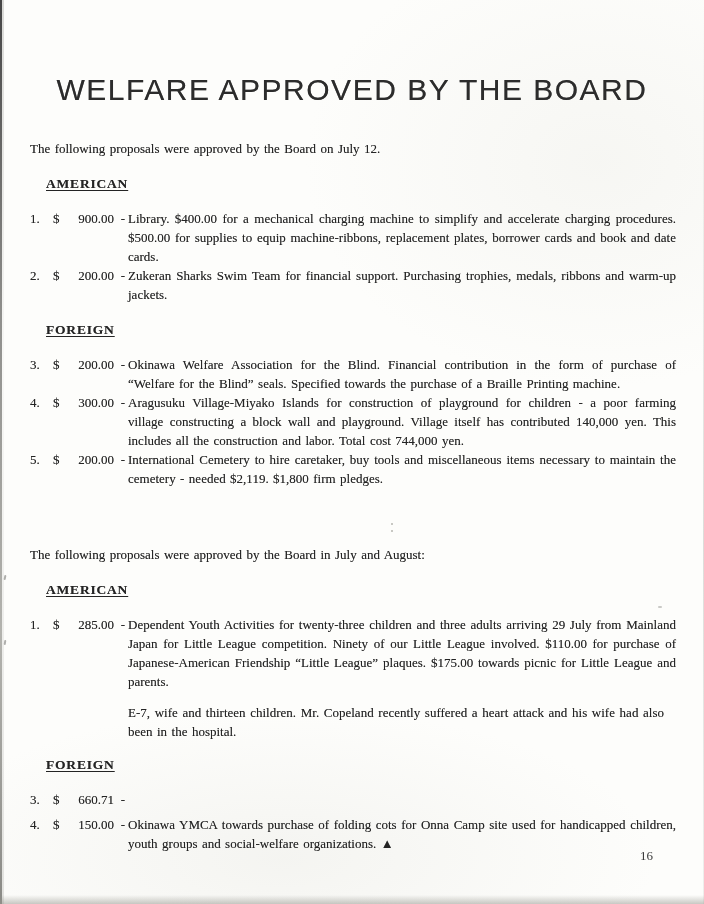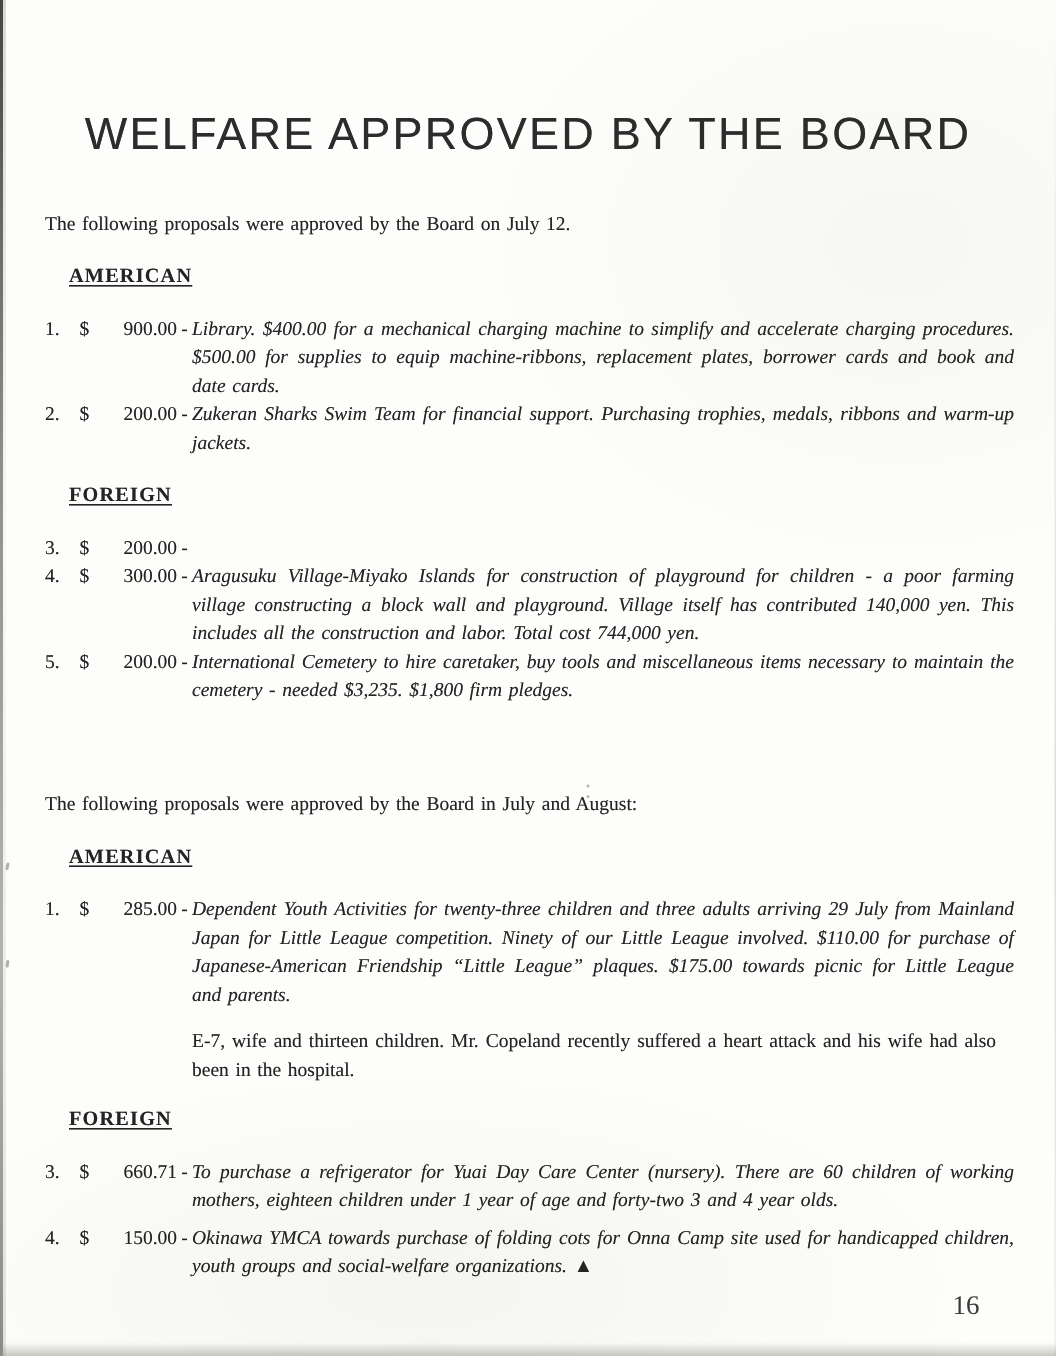--- a/index.html
+++ b/index.html
@@ -79,36 +79,36 @@
     font-weight: 700;
     letter-spacing: .8px;
     text-decoration: underline;
     text-underline-offset: 2px;
   }
   .item {
     display: grid;
     grid-template-columns: 23px 21px 44px 10px 1fr;
     align-items: start;
   }
-  .item .amt { text-align: right; }
+  .item .amt { text-align: center; }
   .item .dash { text-align: center; }
-  .item .body { margin: 0; text-align: justify; font-style: italic; }
+  .item .body { margin: 0; text-align: justify; }
   .continuation {
     margin: 12px 12px 0 98px;
     text-align: justify;
   }
   .section-2 { margin-top: 57px; }
   .mt-14 { margin-top: 14px; }
   .mt-4 { margin-top: 4px; }
   .mt-6 { margin-top: 6px; }
   .page-number {
     position: absolute;
     right: 51px;
-    bottom: 23px;
-    font-size: 18px;
+    bottom: 40px;
+    font-size: 13px;
     color: #3a3a3a;
   }
 </style>
 </head>
 <body>
 
 <div class="page">
   <div class="edge-left"></div>
   <div class="edge-left-soft"></div>
   <div class="edge-right"></div>
@@ -148,36 +148,37 @@
         <p class="body">Zukeran Sharks Swim Team for financial support. Purchasing trophies, medals, ribbons and warm-up jackets.</p>
       </div>
 
       <h2 class="heading">FOREIGN</h2>
 
       <div class="item">
         <span class="num">3.</span>
         <span class="cur">$</span>
         <span class="amt">200.00</span>
         <span class="dash">-</span>
+        <p class="body">Okinawa Welfare Association for the Blind. Financial contribution in the form of purchase of “Welfare for the Blind” seals. Specified towards the purchase of a Braille Printing machine.</p>
       </div>
 
       <div class="item">
         <span class="num">4.</span>
         <span class="cur">$</span>
         <span class="amt">300.00</span>
         <span class="dash">-</span>
         <p class="body">Aragusuku Village-Miyako Islands for construction of playground for children - a poor farming village constructing a block wall and playground. Village itself has contributed 140,000 yen. This includes all the construction and labor. Total cost 744,000 yen.</p>
       </div>
 
       <div class="item">
         <span class="num">5.</span>
         <span class="cur">$</span>
         <span class="amt">200.00</span>
         <span class="dash">-</span>
-        <p class="body">International Cemetery to hire caretaker, buy tools and miscellaneous items necessary to maintain the cemetery - needed $3,235. $1,800 firm pledges.</p>
+        <p class="body">International Cemetery to hire caretaker, buy tools and miscellaneous items necessary to maintain the cemetery - needed $2,119. $1,800 firm pledges.</p>
       </div>
     </section>
 
     <section class="section section-2">
       <p class="intro">The following proposals were approved by the Board in July and August:</p>
 
       <h2 class="heading">AMERICAN</h2>
 
       <div class="item">
         <span class="num">1.</span>
@@ -189,21 +190,20 @@
 
       <p class="continuation">E-7, wife and thirteen children. Mr. Copeland recently suffered a heart attack and his wife had also been in the hospital.</p>
 
       <h2 class="heading mt-14">FOREIGN</h2>
 
       <div class="item mt-4">
         <span class="num">3.</span>
         <span class="cur">$</span>
         <span class="amt">660.71</span>
         <span class="dash">-</span>
-        <p class="body">To purchase a refrigerator for Yuai Day Care Center (nursery). There are 60 children of working mothers, eighteen children under 1 year of age and forty-two 3 and 4 year olds.</p>
       </div>
 
       <div class="item mt-6">
         <span class="num">4.</span>
         <span class="cur">$</span>
         <span class="amt">150.00</span>
         <span class="dash">-</span>
         <p class="body">Okinawa YMCA towards purchase of folding cots for Onna Camp site used for handicapped children, youth groups and social-welfare organizations. ▲</p>
       </div>
     </section>

